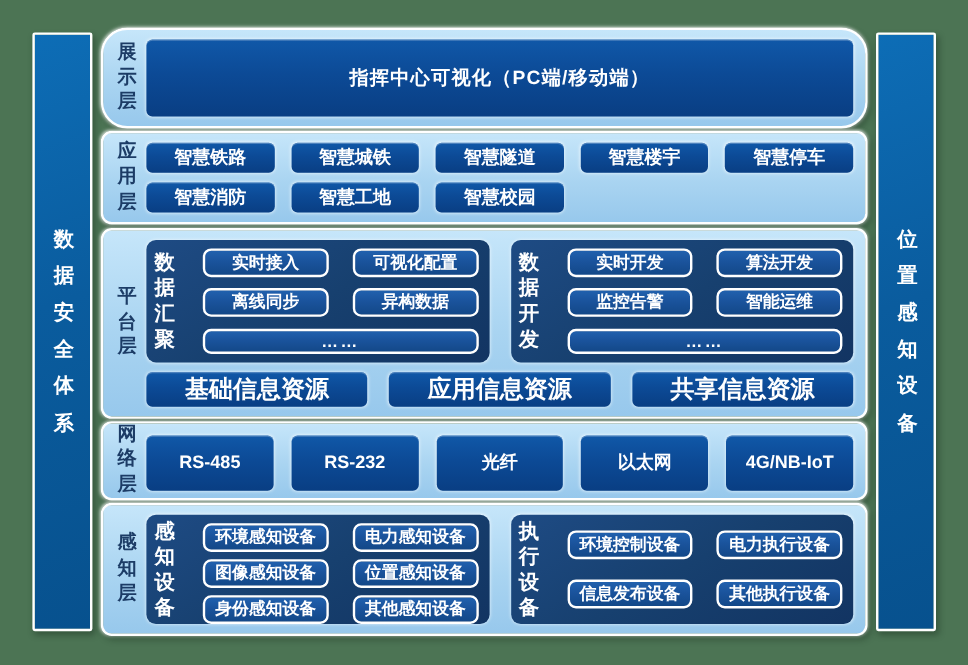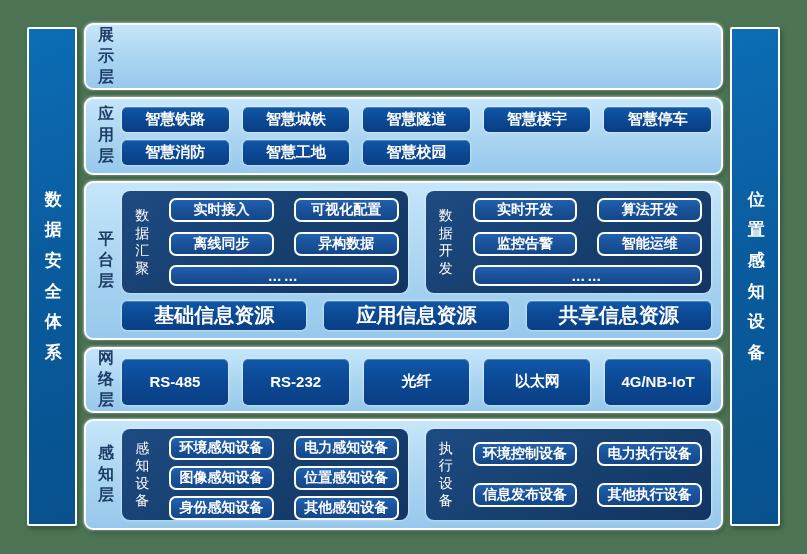--- a/index.html
+++ b/index.html
@@ -41,21 +41,21 @@
     padding:8px 10px 8px 4px;
   }
   .panel-label{
     width:32px;flex:0 0 32px;
     display:flex;align-items:center;justify-content:center;
     color:#1c3c66;font-weight:bold;font-size:16px;
   }
   .panel-label span{width:1.1em;line-height:1.3;text-align:center;word-break:break-all;}
   .panel-content{flex:1;min-width:0;}
 
-  .h-display{height:67px;}
+  .h-display{height:84px;border-radius:22px;}
   .h-application{height:78px;}
   .h-platform{height:159px;}
   .h-network{height:66px;}
   .h-perception{height:111px;}
 
   
   .nbox{
     background:linear-gradient(180deg,#1058a8 0%,#0c4a96 45%,#093e83 100%);
     border-radius:5px;color:#fff;font-weight:bold;
     display:flex;align-items:center;justify-content:center;
@@ -82,22 +82,22 @@
   .group{
     flex:1;box-sizing:border-box;
     background:linear-gradient(150deg,#1e4b84 0%,#17406f 50%,#123462 100%);
     border-radius:8px;
     box-shadow:0 0 3px rgba(255,255,255,.75);
     display:flex;align-items:center;
     padding:7px 9px 7px 6px;gap:7px;
   }
   .group-label{
     width:22px;flex:0 0 22px;
-    display:flex;align-items:center;justify-content:flex-end;
-    color:#fff;font-weight:normal;font-size:14px;
+    display:flex;align-items:center;justify-content:flex-start;
+    color:#fff;font-weight:bold;font-size:17px;
   }
   .group-label span{width:1.1em;line-height:1.25;text-align:center;word-break:break-all;}
   .group-grid{
     flex:1;height:100%;display:grid;
     grid-template-columns:1fr 1fr;gap:6px 8px;align-content:space-between;
   }
   .sub{
     background:linear-gradient(180deg,#2161ae 0%,#1a539c 45%,#134888 100%);
     border:2px solid #fff;border-radius:7px;
     color:#fff;font-weight:bold;font-size:14px;
@@ -121,20 +121,23 @@
 
   <div class="pillar pillar-right">
     <span class="v-text">位置感知设备</span>
   </div>
 
   <div class="main">
 
     <div class="panel h-display">
       <div class="panel-label">
         <span>展示层</span>
+      </div>
+      <div class="panel-content">
+        <div class="nbox title-bar">指挥中心可视化（PC端/移动端）</div>
       </div>
     </div>
 
     <div class="panel h-application">
       <div class="panel-label">
         <span>应用层</span>
       </div>
       <div class="panel-content grid-apps">
         <div class="nbox">智慧铁路</div>
         <div class="nbox">智慧城铁</div>

